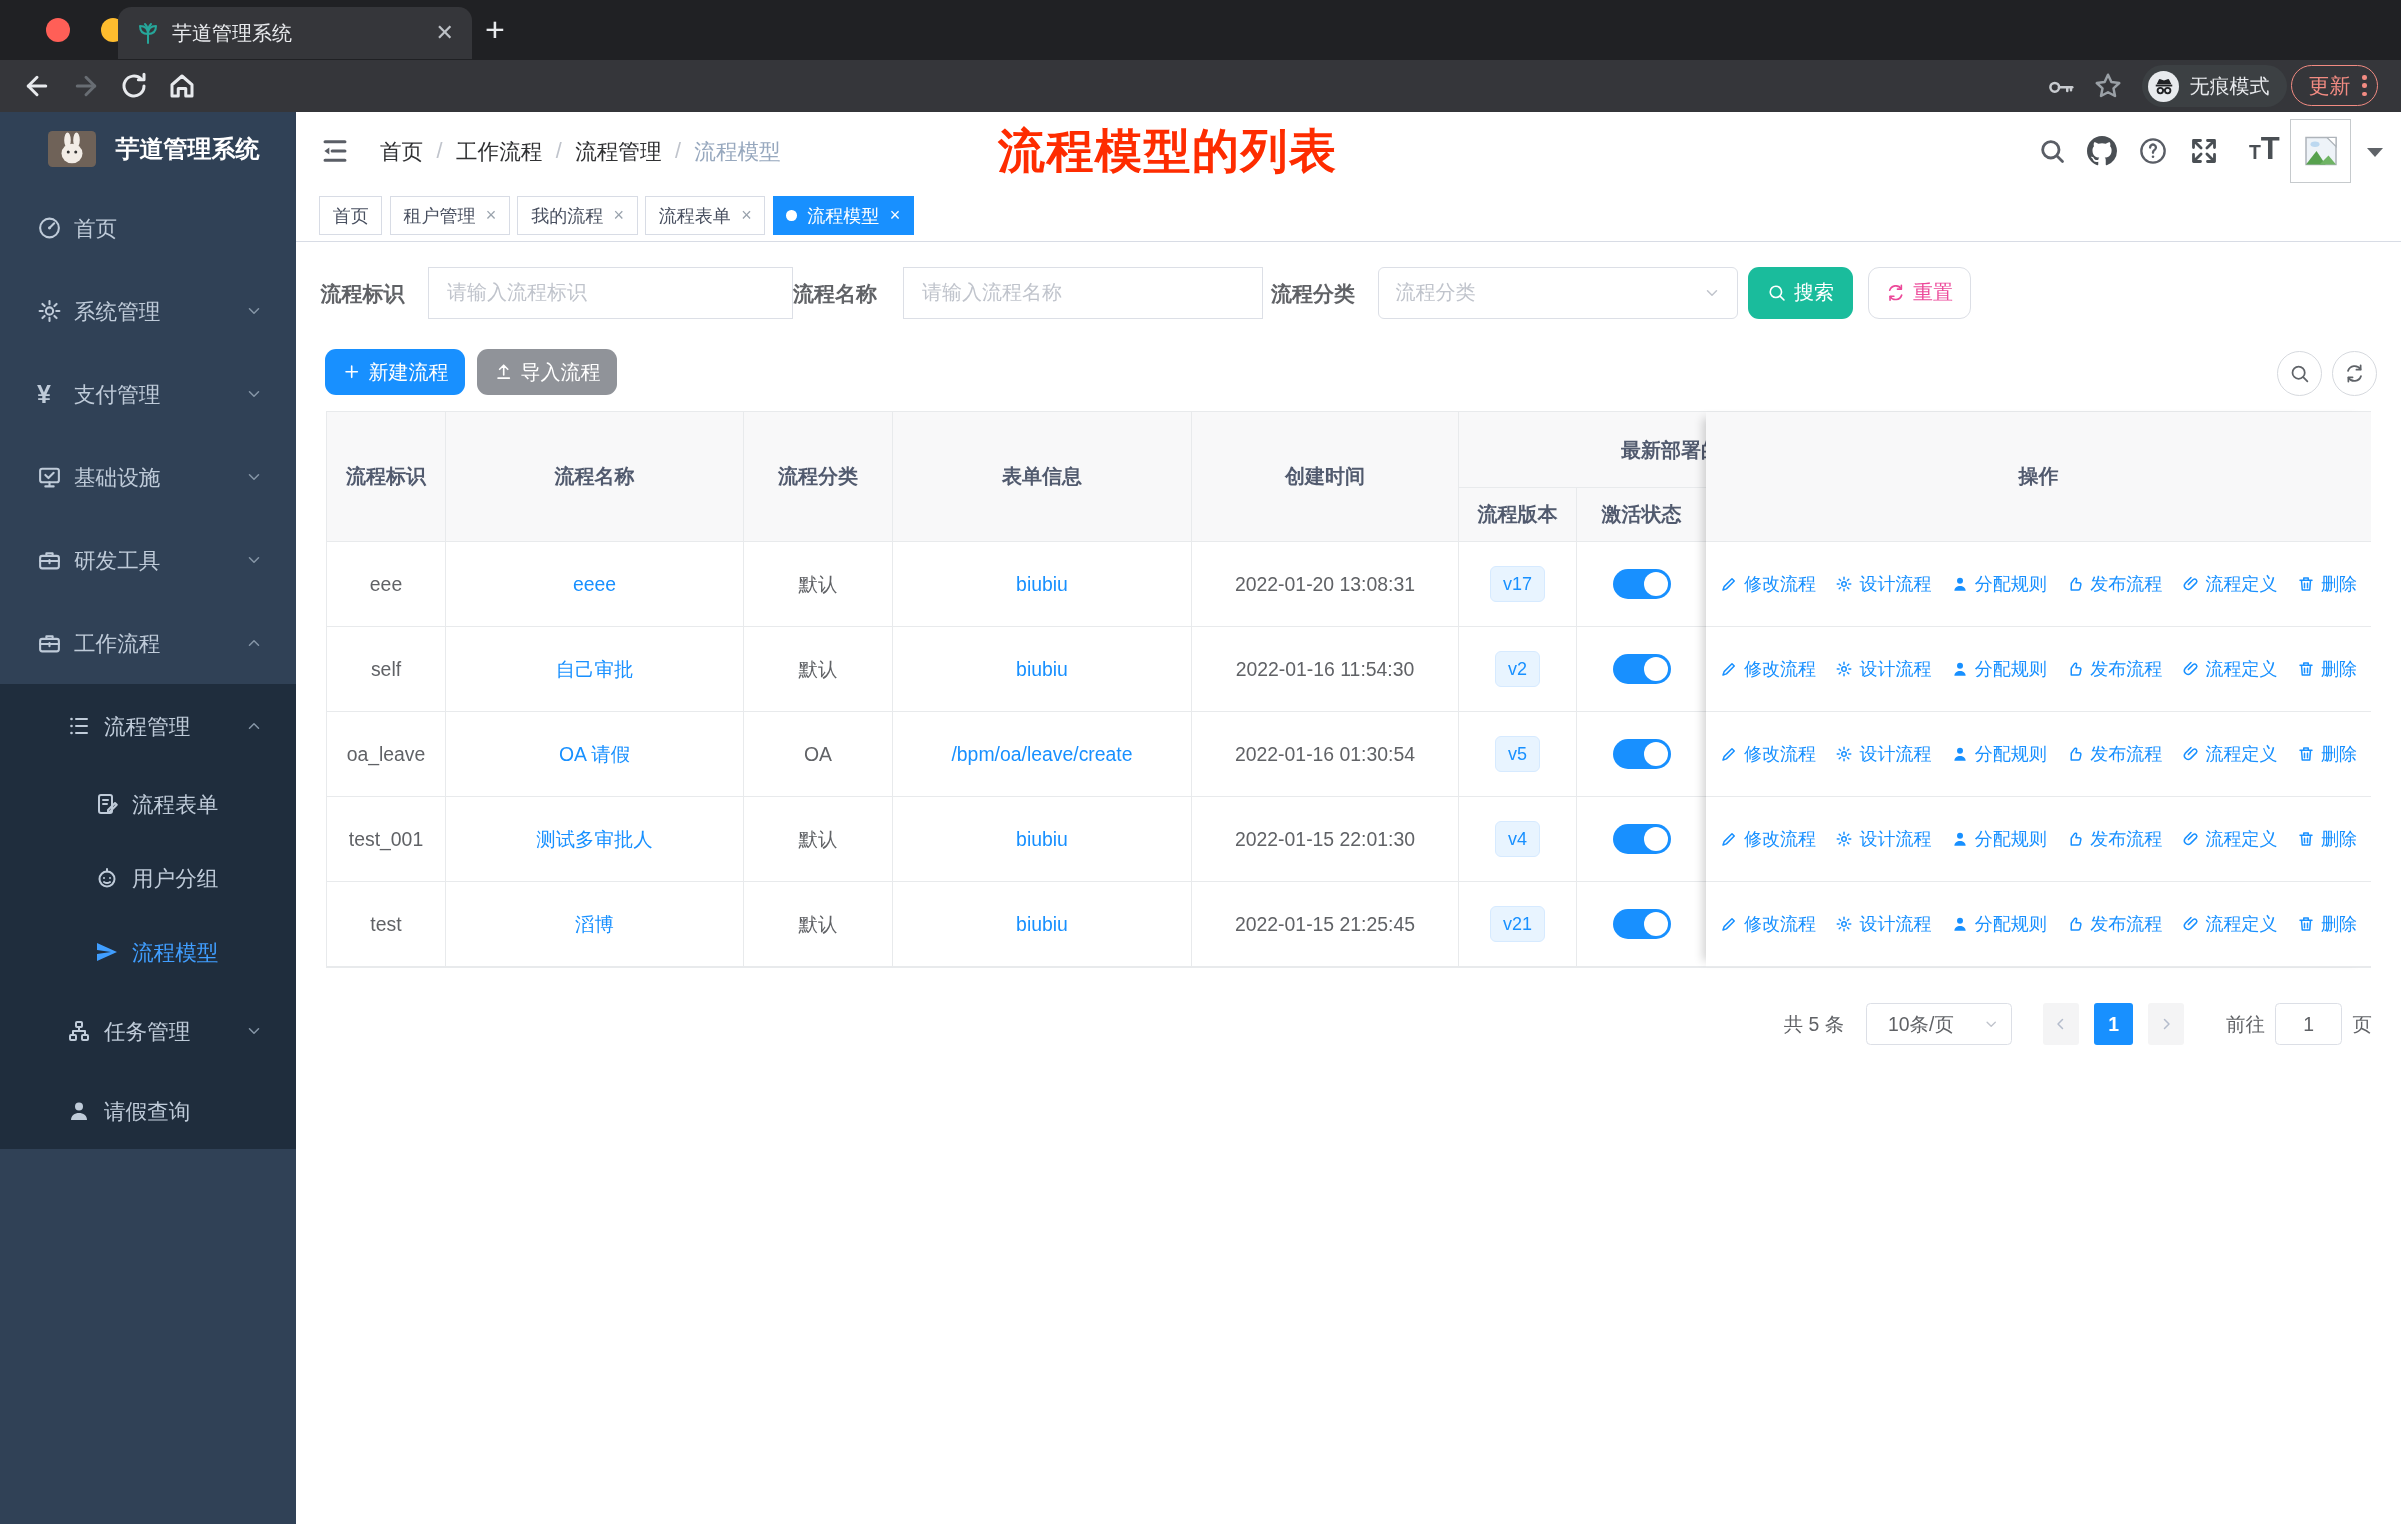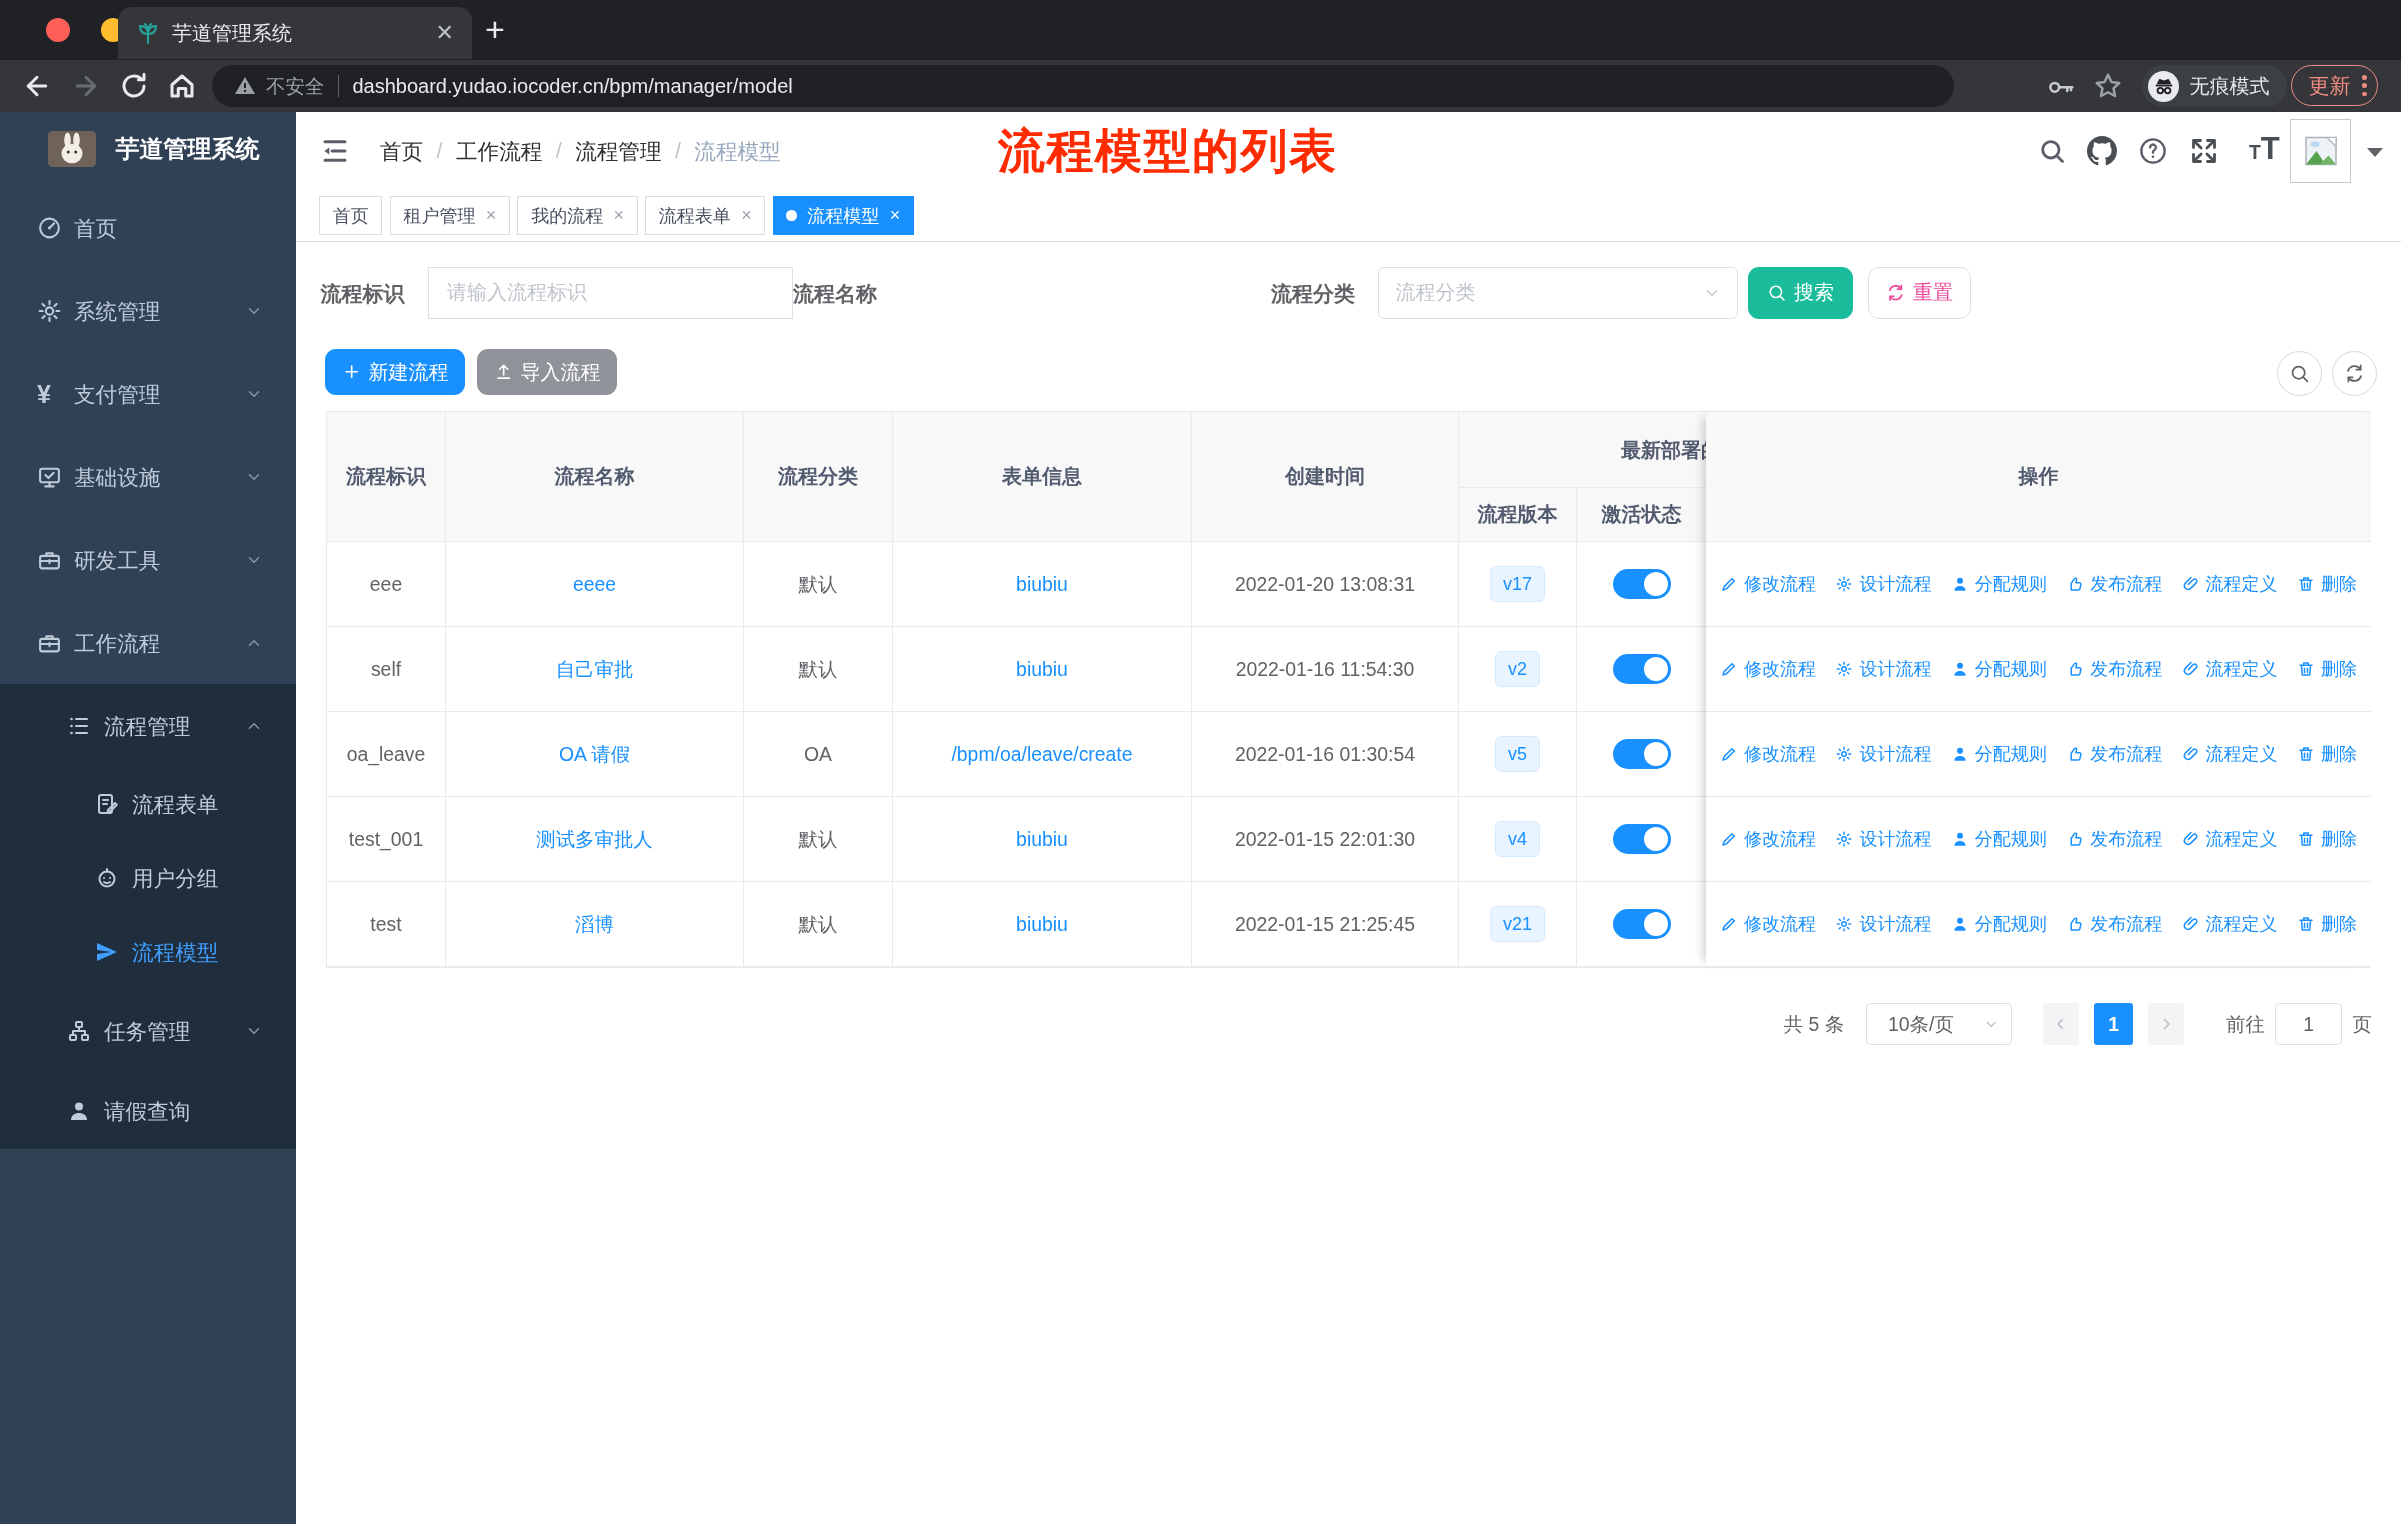--- a/index.html
+++ b/index.html
@@ -165,30 +165,20 @@
           <path d="M12 5l7 7-7 7"></path>
         </svg>
       <svg class="svgi tbico" style="left:119px;stroke-width:2.4" width="30" height="30" viewBox="0 0 24 24">
           <path d="M20 12a8 8 0 1 1-2.4-5.7"></path>
           <polyline points="20 2.5 20 7 15.5 7"></polyline>
         </svg>
       <svg class="svgi tbico" style="left:167px;stroke-width:2.4" width="30" height="30" viewBox="0 0 24 24">
           <path d="M4 11l8-7 8 7v9h-5v-6h-6v6H4z"></path>
         </svg>
 
-      <div class="addressbar">
-        <svg width="24" height="24" viewBox="0 0 24 24" style="margin-left:21px;display:block">
-          <path d="M12 3 2 20h20z" fill="#9aa0a6"></path>
-            <path d="M12 9v5" stroke="#202124" stroke-width="2"></path>
-            <circle cx="12" cy="17" r="1.2" fill="#202124"></circle>
-        </svg>
-        <span style="margin-left:9px">不安全</span>
-        <span class="ab-div"></span>
-        <span class="ab-url">dashboard.yudao.iocoder.cn/bpm/manager/model</span>
-      </div>
 
       <svg class="svgi tbico" style="left:2046px;color:#c8cbcf" width="30" height="30" viewBox="0 0 24 24">
         <circle cx="7" cy="13" r="3.5"></circle>
           <path d="M10.5 13H21"></path>
           <path d="M17 13v3M20 13v2.4"></path>
       </svg>
       <svg class="svgi tbico" style="left:2093px;color:#9aa0a6" width="30" height="30" viewBox="0 0 24 24">
         <path d="M12 3l2.7 5.8 6.3.8-4.6 4.3 1.2 6.1L12 17l-5.6 3 1.2-6.1L3 9.6l6.3-.8z"></path>
       </svg>
 
@@ -417,20 +407,21 @@
             <span class="x">×</span>
         </div>
       </div>
 
       <div class="content">
 
         <div class="filters">
           <span class="flabel" style="left:24.6px">流程标识</span>
           <input class="finput" style="left: 132px; width: 365px;" placeholder="请输入流程标识">
           <span class="flabel" style="left:497px">流程名称</span>
+          <input class="finput" style="left: 607px; width: 360px;" placeholder="请输入流程名称">
           <span class="flabel" style="left:975px">流程分类</span>
           <div class="fselect" style="left:1082px;width:360px">
             <span>流程分类</span>
             <svg class="svgi" width="18" height="18" viewBox="0 0 24 24" style="color:#c0c4cc">
                 <polyline points="6 9 12 15 18 9"></polyline>
               </svg>
           </div>
           <div class="btn btn-search">
             <svg class="svgi" width="19.4" height="19.4" viewBox="0 0 24 24">
                 <circle cx="11" cy="11" r="7"></circle>

